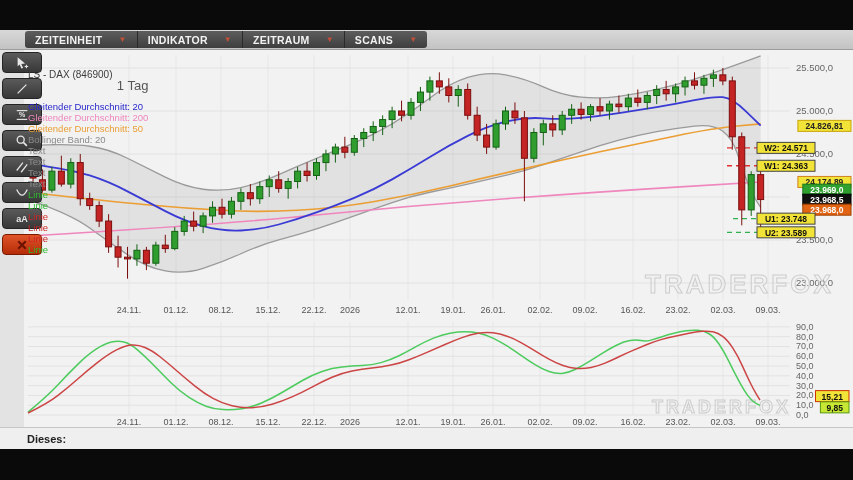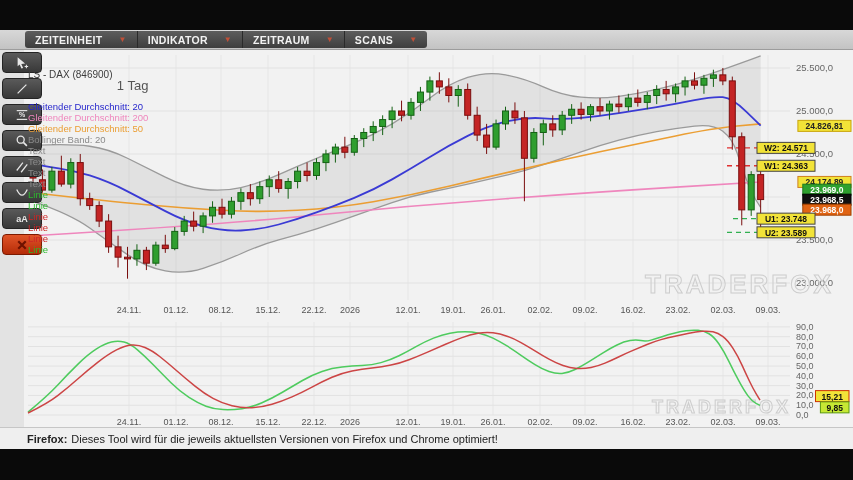--- a/index.html
+++ b/index.html
@@ -412,16 +412,15 @@
     <div class="lg" style="color: rgb(138, 138, 138);">Text</div>
     <div class="lg" style="color: rgb(45, 184, 45);">Linie</div>
     <div class="lg" style="color: rgb(45, 184, 45);">Linie</div>
     <div class="lg" style="color: rgb(204, 37, 37);">Linie</div>
     <div class="lg" style="color: rgb(204, 37, 37);">Linie</div>
     <div class="lg" style="color: rgb(204, 37, 37);">Linie</div>
     <div class="lg" style="color: rgb(45, 184, 45);">Linie</div>
   </div>
 
   <div id="footer">
-    <b>Firefox:</b>
-    <span>Dieses Tool wird für die jeweils aktuellsten Versionen von Firefox und Chrome optimiert!</span>
+    <b>Dieses:</b>
   </div>
 </div>
 
 </body></html>

